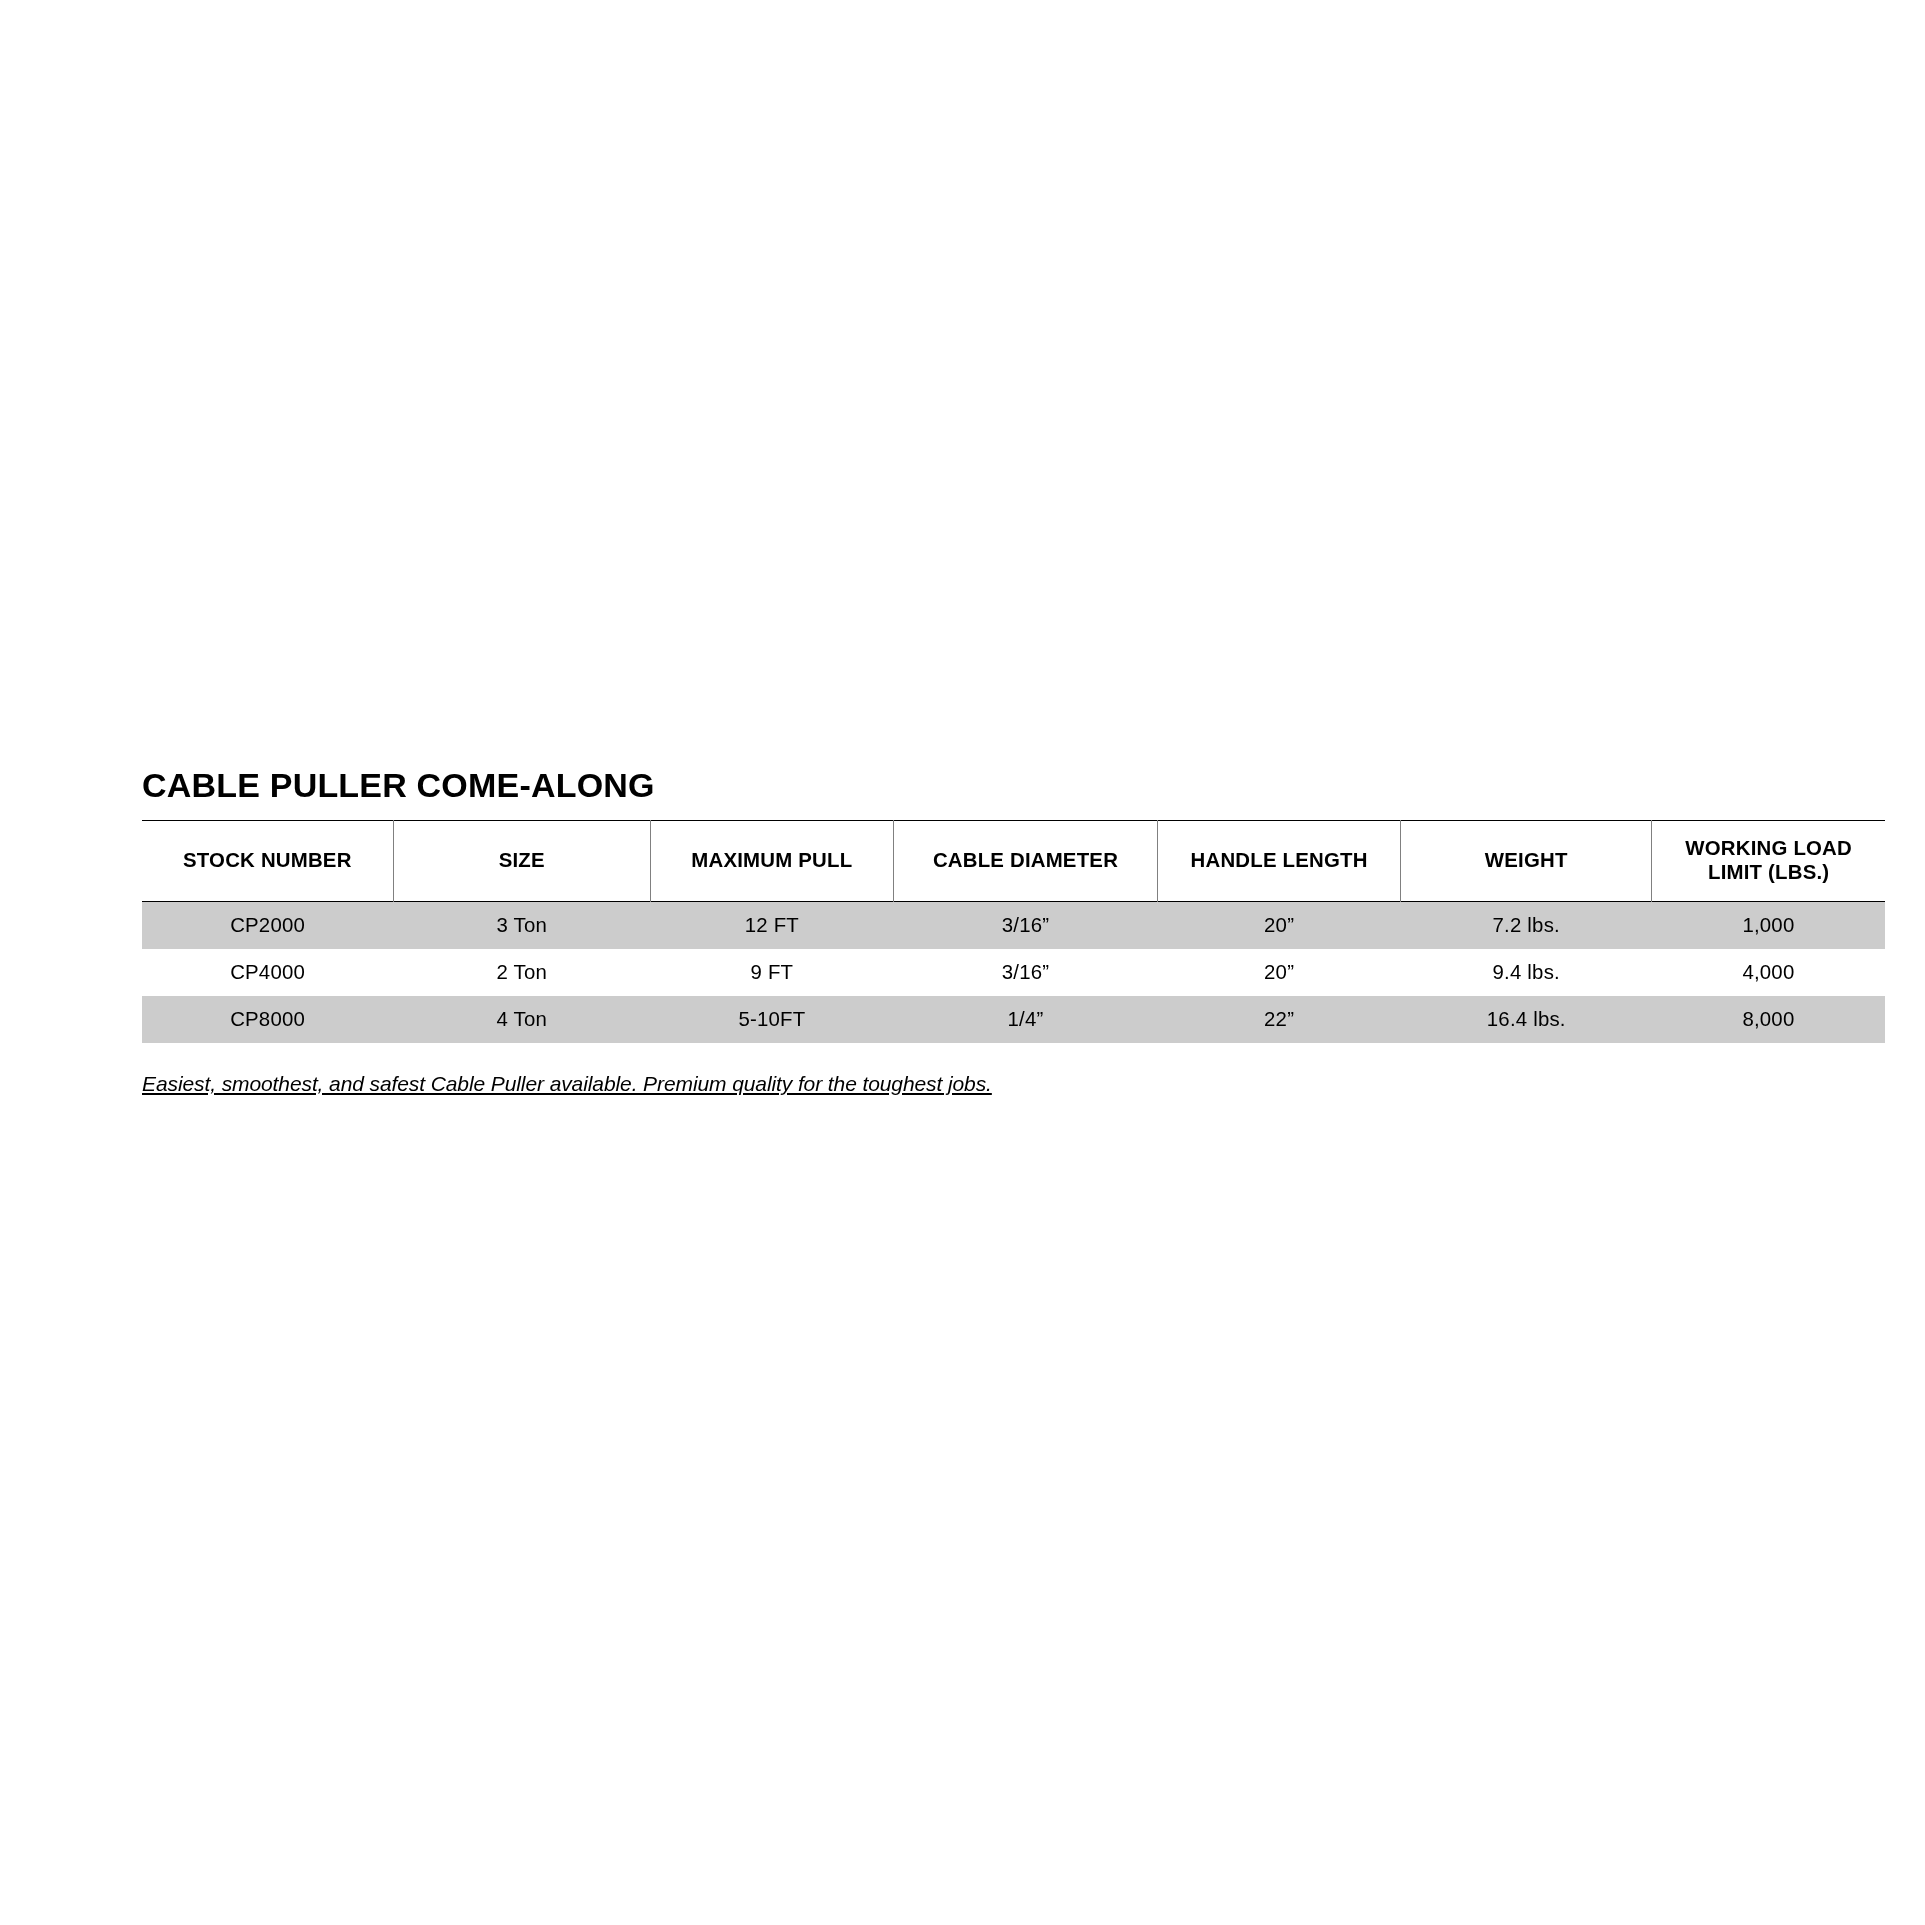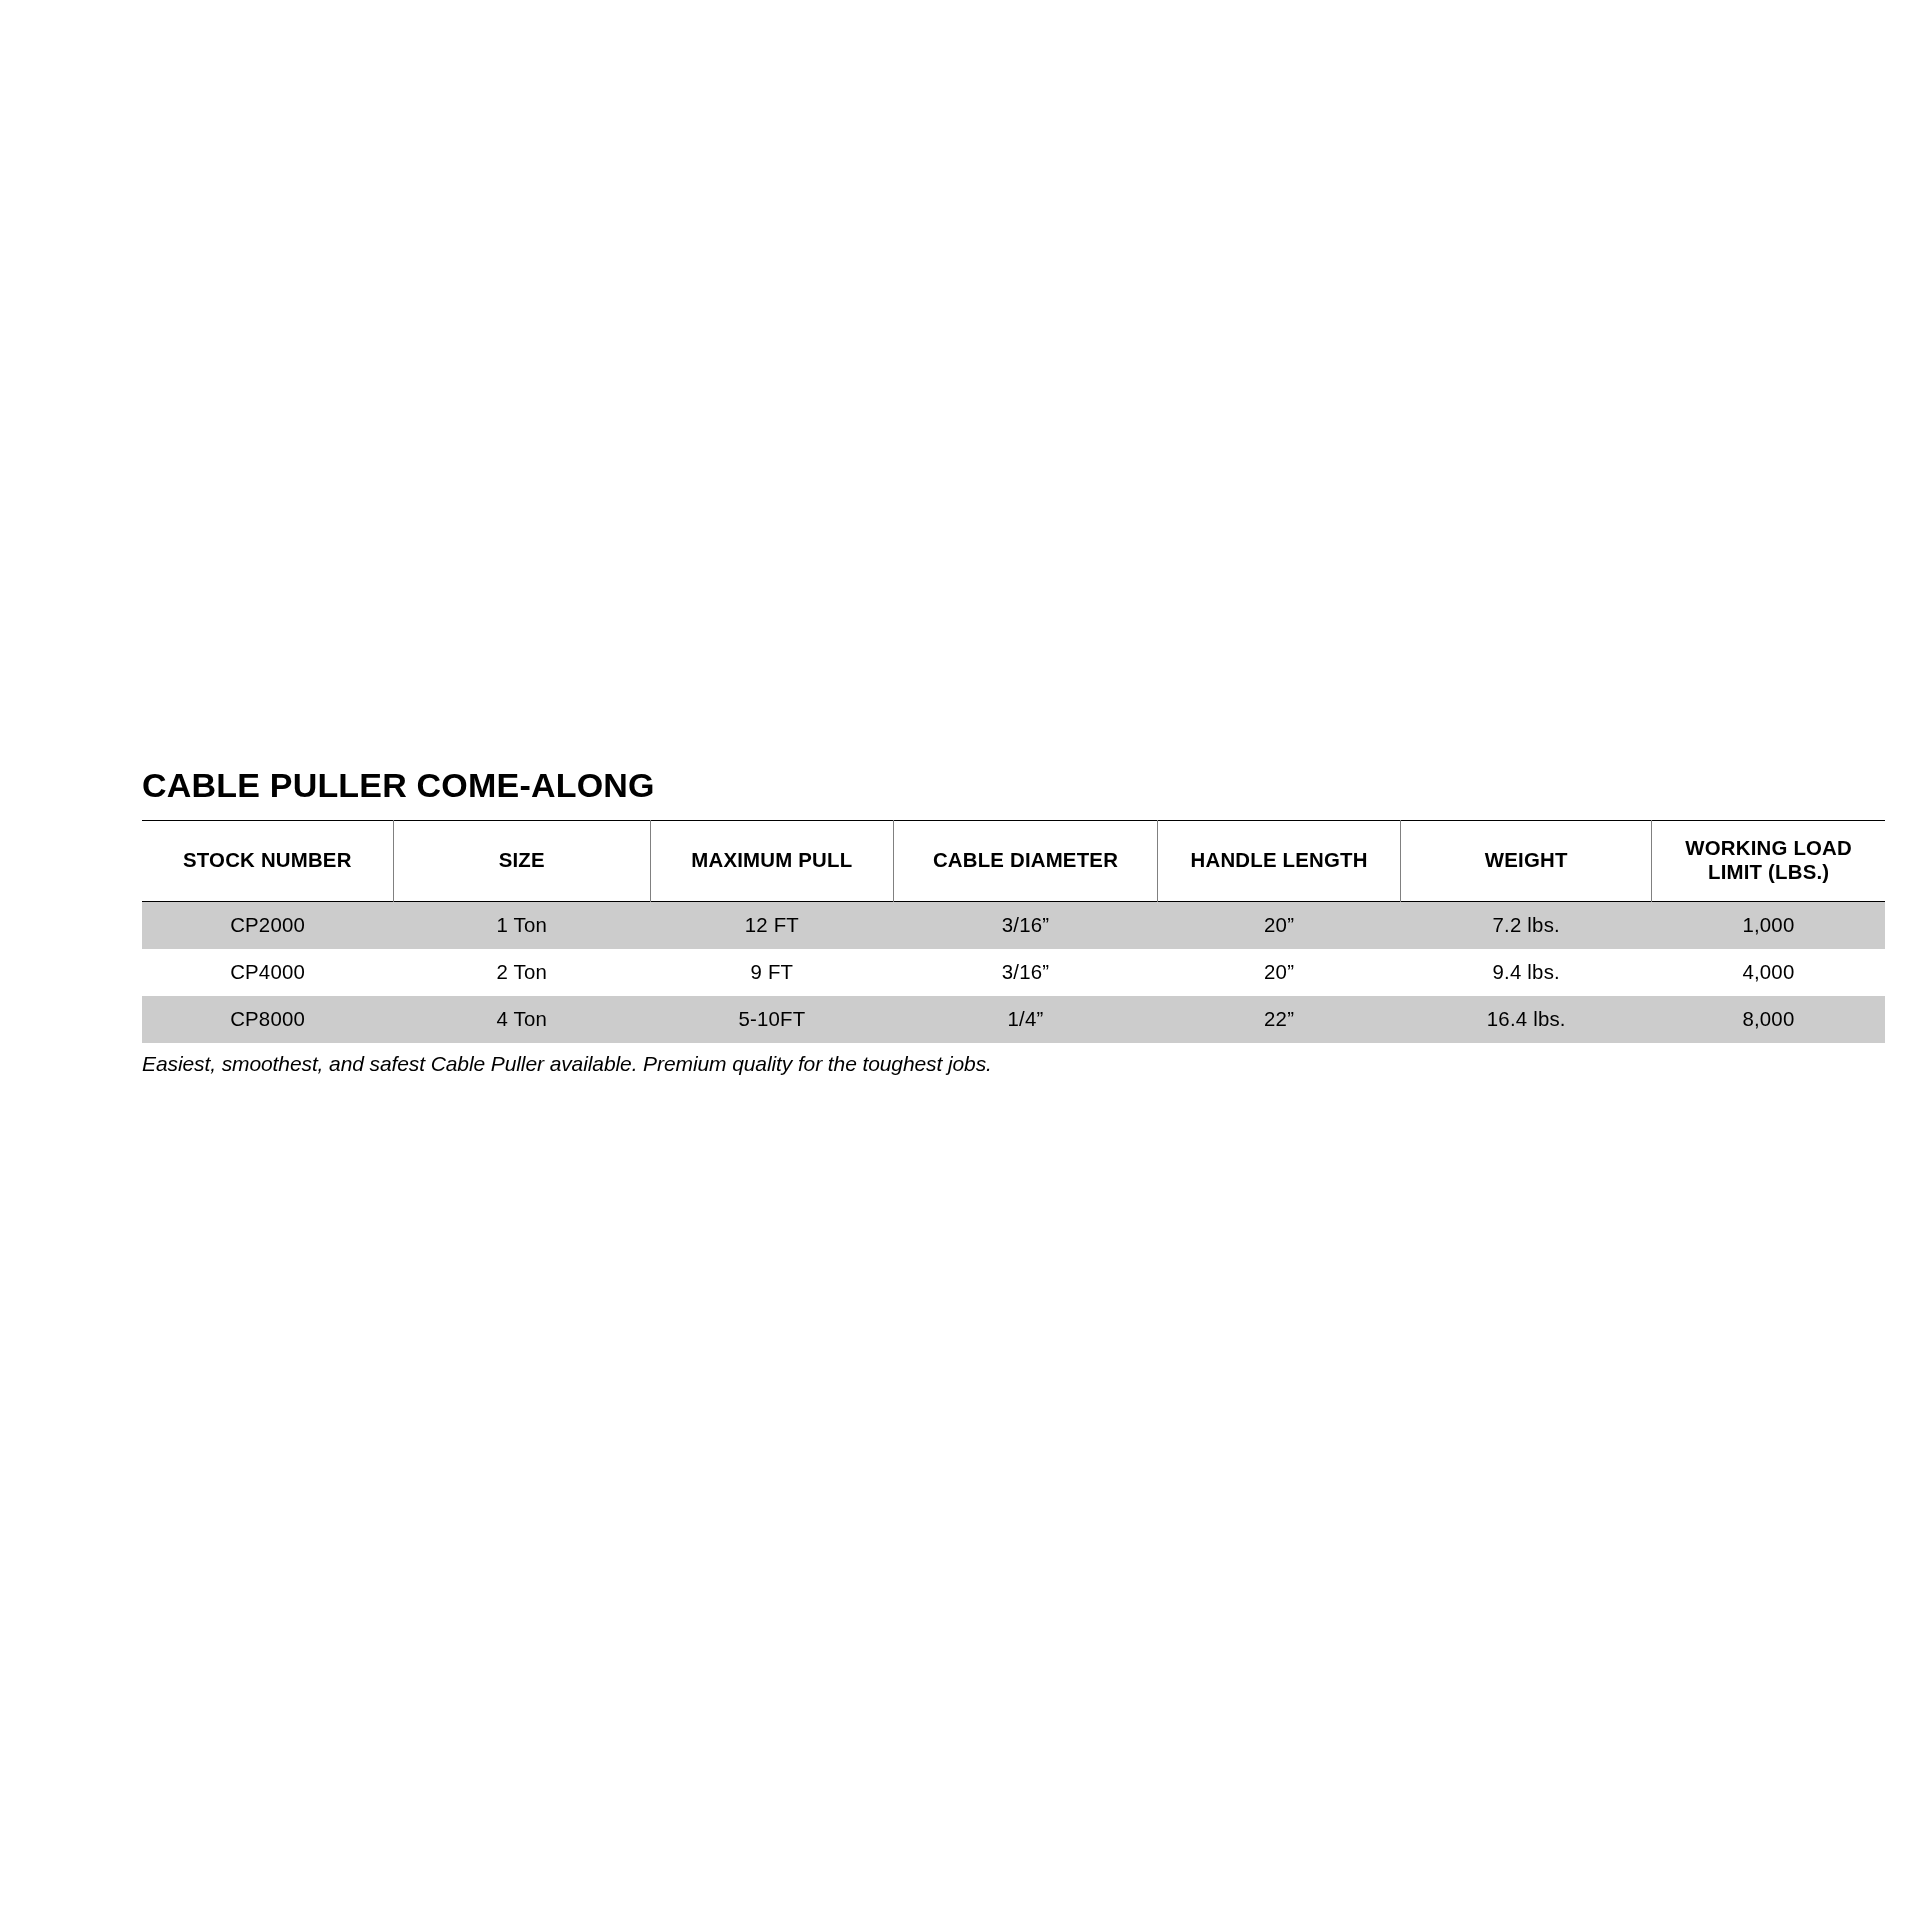--- a/index.html
+++ b/index.html
@@ -73,23 +73,24 @@
     padding: 1.5px 4.5px;
     letter-spacing: 0.2px;
   }
 
   table.spec tbody tr.shade td { background: #cccccc; text-align: center; }
   table.spec tbody tr.plain td { background: #ffffff; }
 
   .footnote {
     font-size: 21px;
     font-style: italic;
-    margin-top: 9px;
+    margin-top: 29px;
     letter-spacing: -0.1px;
     color: #000;
+    text-decoration: underline;
   }
 </style>
 </head>
 <body>
 
 <div class="sheet">
 
   <h1 class="spec-title">CABLE PULLER COME-ALONG</h1>
 
   <table class="spec">
@@ -109,21 +110,21 @@
         <th>MAXIMUM PULL</th>
         <th>CABLE DIAMETER</th>
         <th>HANDLE LENGTH</th>
         <th>WEIGHT</th>
         <th>WORKING LOAD LIMIT (LBS.)</th>
       </tr>
     </thead>
     <tbody>
       <tr class="shade">
         <td>CP2000</td>
-        <td>1 Ton</td>
+        <td>3 Ton</td>
         <td>12 FT</td>
         <td>3/16”</td>
         <td>20”</td>
         <td>7.2 lbs.</td>
         <td>1,000</td>
       </tr>
       <tr class="plain">
         <td>CP4000</td>
         <td>2 Ton</td>
         <td>9 FT</td>

